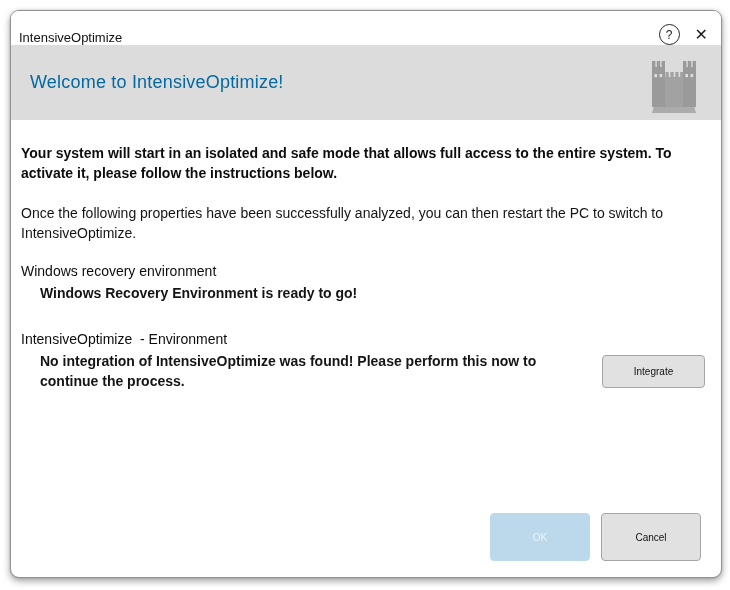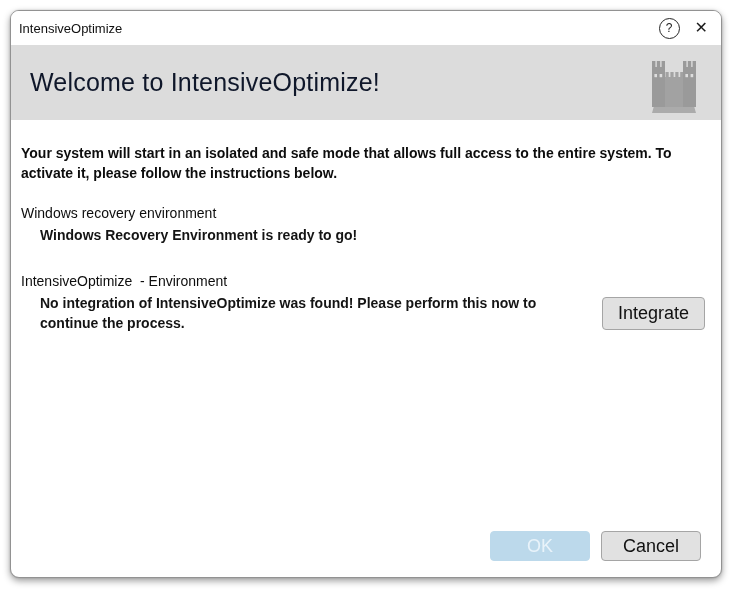--- a/index.html
+++ b/index.html
@@ -15,21 +15,21 @@
     background:#ffffff;
     border:1px solid #929292;
     border-radius:9px;
     box-shadow:0 3px 7px rgba(0,0,0,.38),0 0 2px rgba(0,0,0,.18);
     display:flex;flex-direction:column;
     overflow:hidden;
   }
   
   .titlebar{
     flex:0 0 34px;height:34px;
-    display:flex;align-items:center;
+    display:flex;align-items:flex-end;
     padding:0 13px 0 8px;
     background:#ffffff;
   }
   .titlebar .title{flex:1;font-size:13px;color:#101010;}
   .tb-icons{display:flex;align-items:center;gap:15px;}
   .tb-btn{background:transparent;border:none;padding:0;margin:0;cursor:pointer;display:flex;align-items:center;justify-content:center;font-family:inherit;}
   .help-circle{
     width:21px;height:21px;box-sizing:border-box;
     border:1.4px solid #262626;border-radius:50%;
     display:flex;align-items:center;justify-content:center;
@@ -38,22 +38,22 @@
   .close-glyph{font-size:16px;color:#1b1b1b;line-height:1;}
   
   .header{
     flex:0 0 75px;
     background:var(--header-bg,#dcdcdc);
     display:flex;align-items:center;
     padding:0 24px 0 19px;
   }
   .header h1{
     flex:1;margin:0;
-    font-size:25px;font-weight:400;letter-spacing:.2px;
-    color:#0f172a;
+    font-size:18px;font-weight:400;letter-spacing:.2px;
+    color:#0369a1;
   }
   .castle{display:block;margin-top:8px;}
   
   .content{
     flex:1;position:relative;
     padding:23px 16px 8px 10px;
     font-size:14px;line-height:20px;color:#141414;
   }
   .content p{margin:0;}
   .intro{font-weight:bold;margin-bottom:20px !important;color:#0d0d0d;}
@@ -63,32 +63,32 @@
     margin:0 0 2px;
     font-size:14px;line-height:20px;font-weight:normal;color:#0d0d0d;
     white-space:pre-wrap;
   }
   .section .status{margin-left:19px;font-weight:bold;}
   .section-recovery{margin-bottom:26px;}
   .integration-row{display:flex;align-items:center;}
   .integration-row .status{max-width:545px;}
   
   .btn{
-    font-family:inherit;font-size:18px;color:#111;
+    font-family:inherit;font-size:10px;color:#111;
     background:var(--button-bg,#e1e1e1);
     border:1px solid var(--button-border,#a5a5a5);
     border-radius:4px;
     cursor:pointer;
   }
   .integrate-btn{width:103px;height:33px;margin-left:auto;}
   .footer{
     position:absolute;right:20px;bottom:16px;
     display:flex;gap:11px;
   }
-  .footer .btn{width:100px;height:30px;}
+  .footer .btn{width:100px;height:48px;}
   .ok-btn{
     background:var(--accent-disabled,#bcd9eb);
     border-color:var(--accent-disabled,#bcd9eb);
     color:#e9f3fa;
   }
 </style>
 </head>
 <body>
 
 <div class="page">
@@ -125,20 +125,21 @@
         <rect x="41.6" y="0" width="3.4" height="7" fill="#9a9a9a"></rect>
         <rect x="3.4" y="13" width="2.6" height="3.2" fill="#dedede"></rect>
         <rect x="8.6" y="13" width="2.6" height="3.2" fill="#dedede"></rect>
         <rect x="34.4" y="13" width="2.6" height="3.2" fill="#dedede"></rect>
         <rect x="39.6" y="13" width="2.6" height="3.2" fill="#dedede"></rect>
       </svg>
     </div>
 
     <div class="content">
       <p class="intro">Your system will start in an isolated and safe mode that allows full access to the entire system. To activate it, please follow the instructions below.</p>
+      <p class="p3">Once the following properties have been successfully analyzed, you can then restart the PC to switch to IntensiveOptimize.</p>
 
       <div class="section section-recovery">
         <h2>Windows recovery environment</h2>
         <p class="status">Windows Recovery Environment is ready to go!</p>
       </div>
 
       <div class="section">
         <h2>IntensiveOptimize  - Environment</h2>
         <div class="integration-row">
           <p class="status">No integration of IntensiveOptimize was found! Please perform this now to continue the process.</p>

